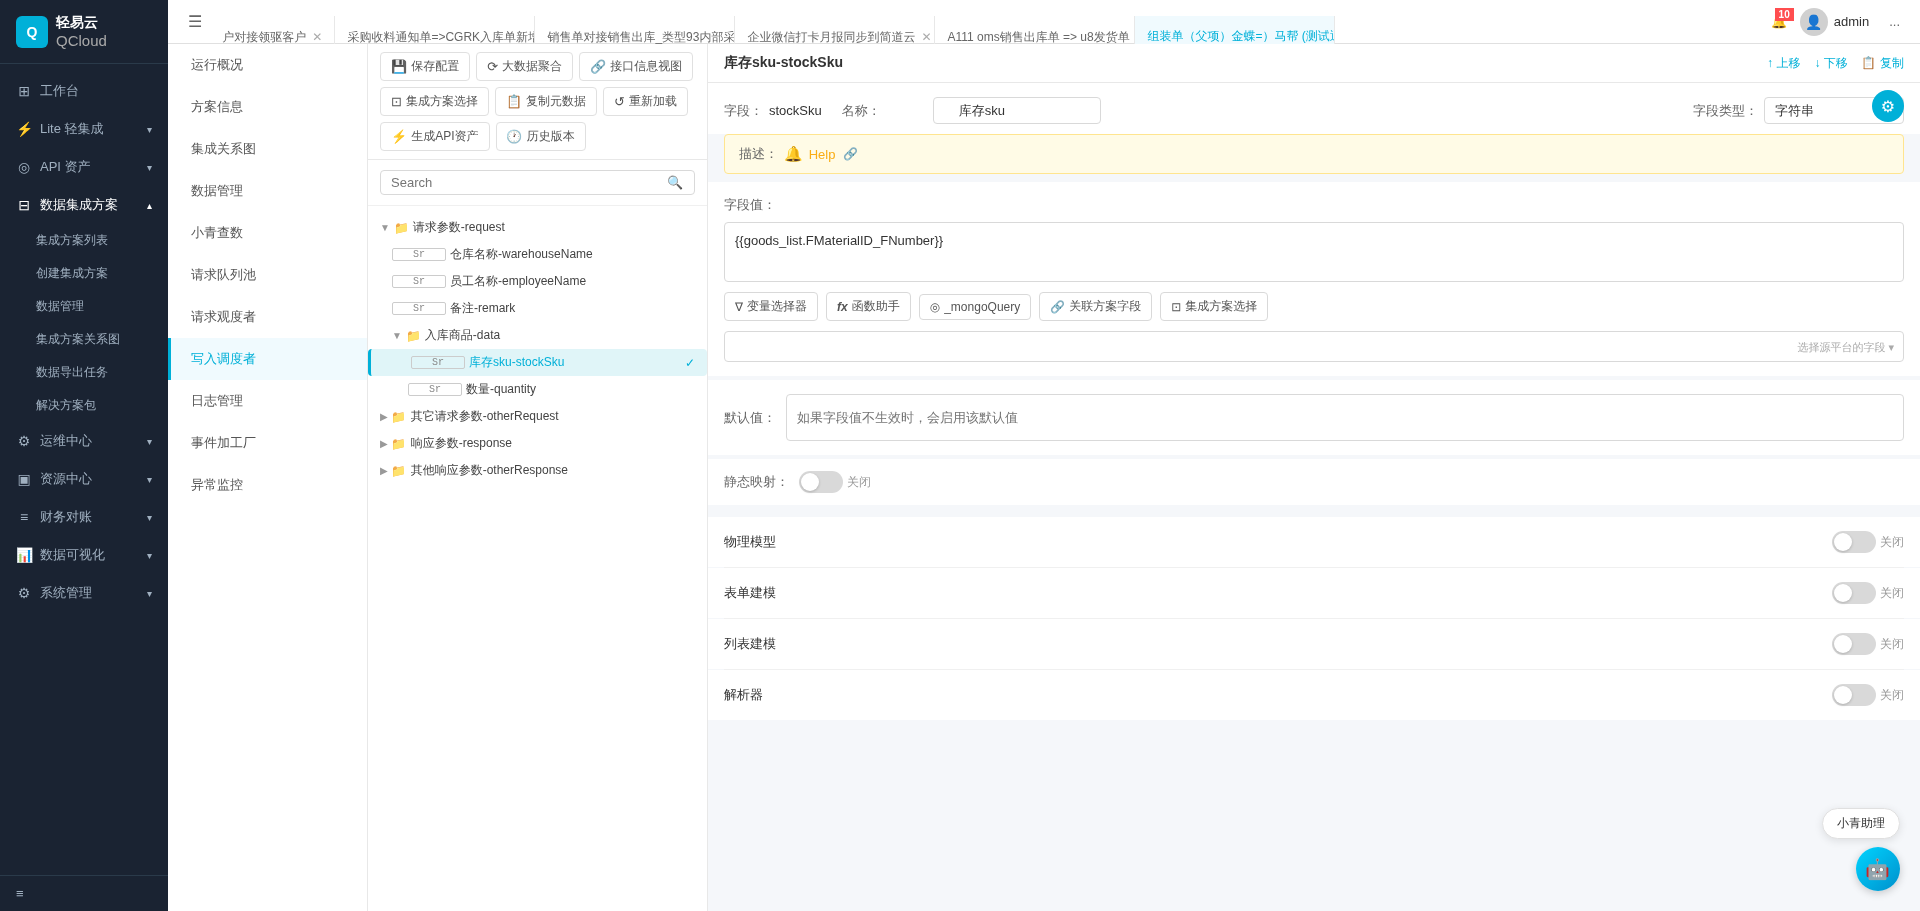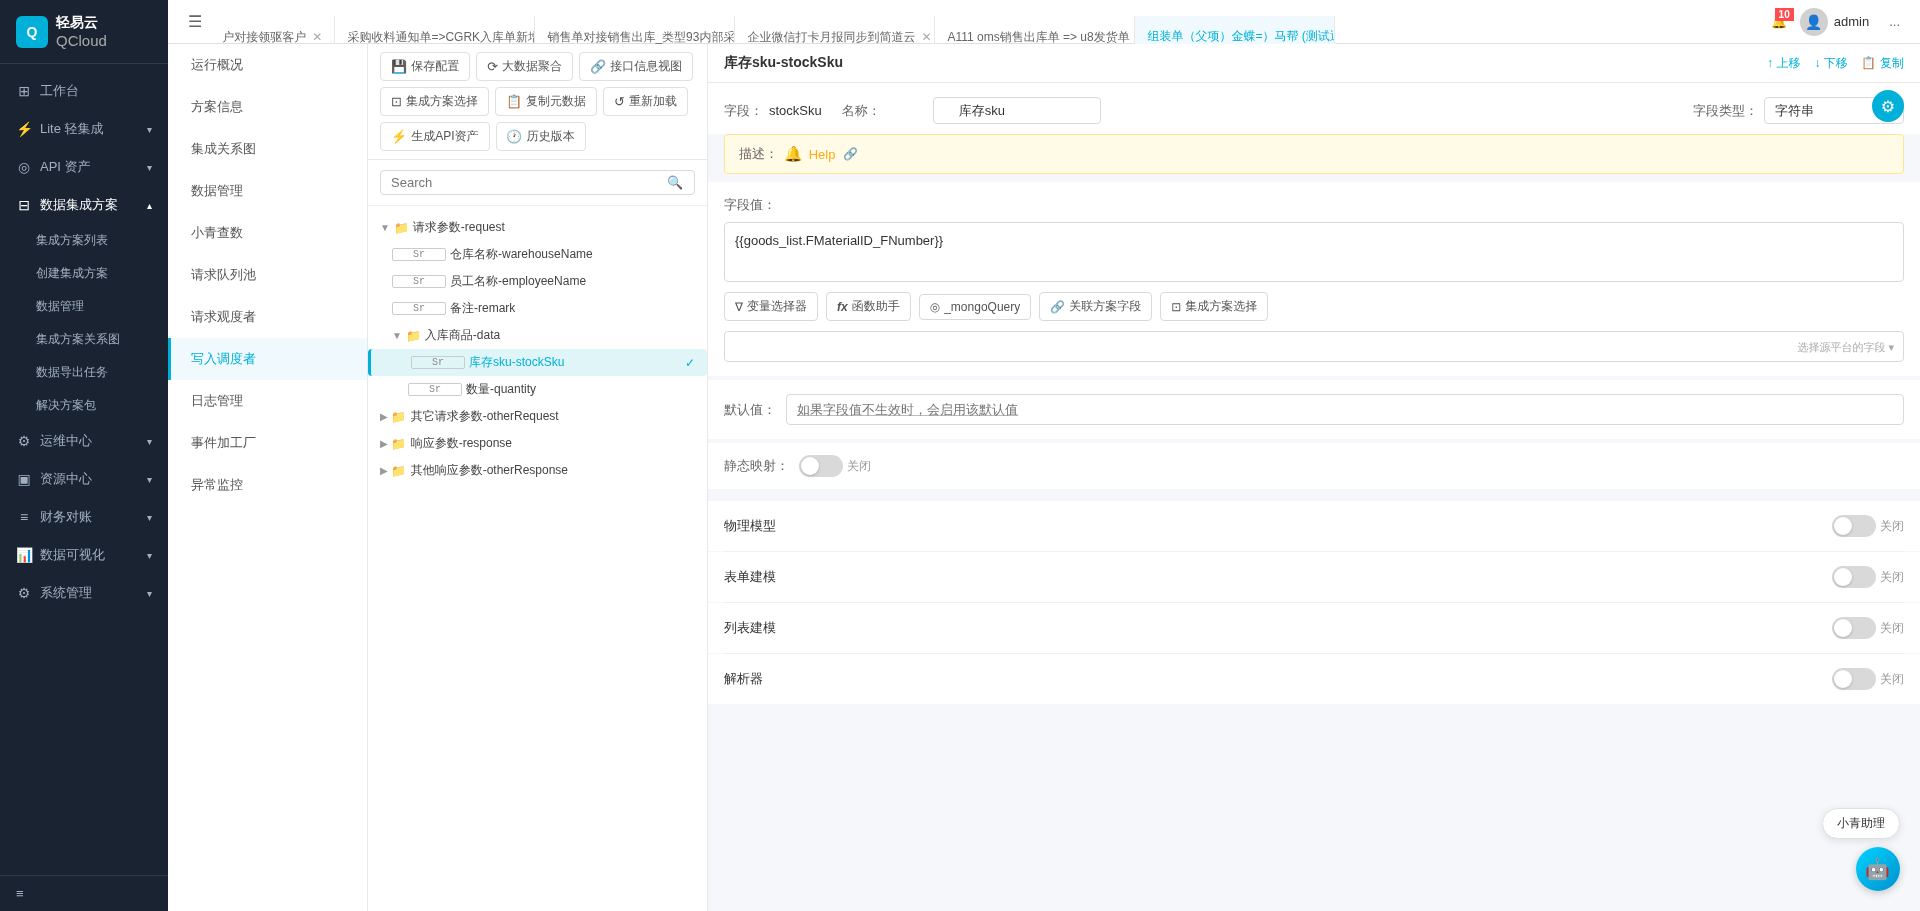--- a/index.html
+++ b/index.html
@@ -359,21 +359,21 @@
         <div style="margin-top:10px; position:relative;">
           <select style="width:100%; border:1px solid #d9d9d9; border-radius:4px; padding:7px 28px 7px 10px; font-size:13px; color:#bbb; outline:none; background:#fff; appearance:none; cursor:pointer;">
             <option value="" disabled="" selected=""></option>
           </select>
           <span style="position:absolute; right:10px; top:50%; transform:translateY(-50%); color:#aaa; font-size:11px; pointer-events:none;">选择源平台的字段 ▾</span>
         </div>
       </div>
 
       <div style="background:#fff; padding:14px 16px; margin-bottom:4px; display:flex; align-items:center; gap:10px;">
         <span style="color:#666; font-size:13px; white-space:nowrap;">默认值：</span>
-        <input type="text" style="flex: 1 1 0%; border: 1px solid rgb(217, 217, 217); border-radius: 4px; padding: 7px 10px; font-size: 13px; color: rgb(187, 187, 187); outline: none; text-decoration: underline;" placeholder="如果字段值不生效时，会启用该默认值">
+        <input type="text" style="flex: 1 1 0%; border: 1px solid rgb(217, 217, 217); border-radius: 4px; padding: 15px 10px; font-size: 13px; color: rgb(187, 187, 187); outline: none;" placeholder="如果字段值不生效时，会启用该默认值">
       </div>
 
       <div style="background:#fff; padding:12px 16px; margin-bottom:4px; display:flex; align-items:center; gap:10px;">
         <span style="color:#666; font-size:13px;">静态映射：</span>
         <div style="display:flex; align-items:center; gap:4px;">
           <div style="width:44px; height:22px; border-radius:11px; background:#d9d9d9; position:relative; cursor:pointer;">
             <div style="width:18px; height:18px; border-radius:50%; background:#fff; position:absolute; top:2px; left:2px; box-shadow:0 1px 3px rgba(0,0,0,0.2);"></div>
           </div>
           <span style="font-size:12px; color:#999;">关闭</span>
         </div>

